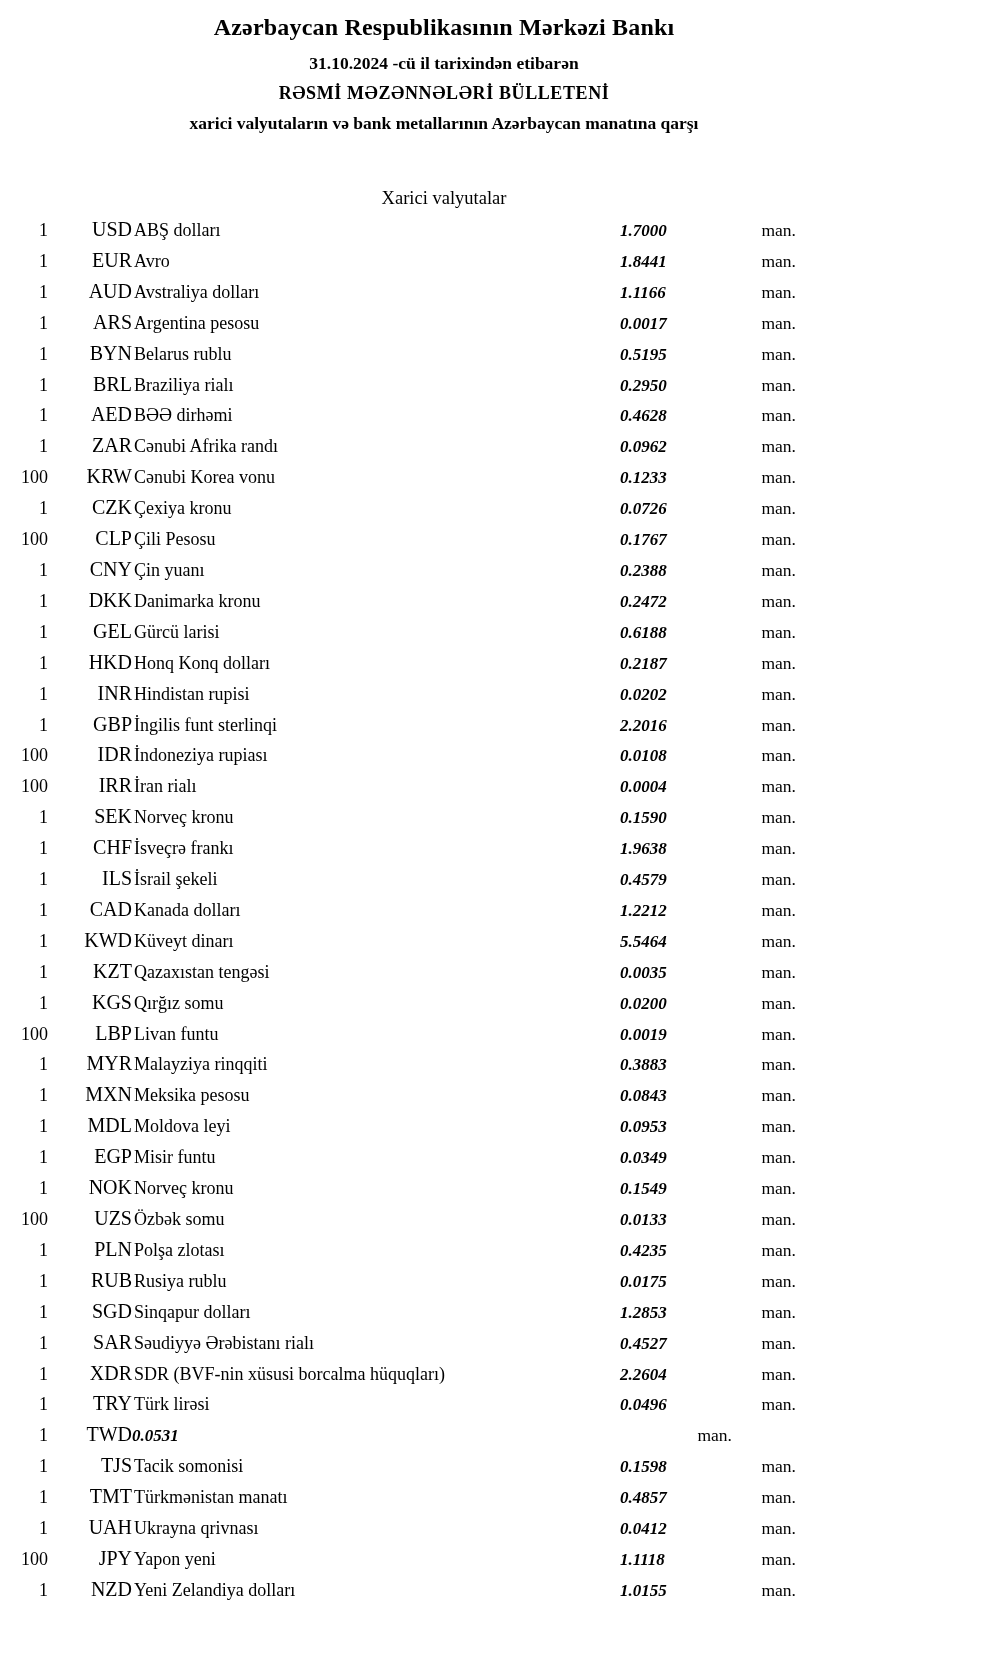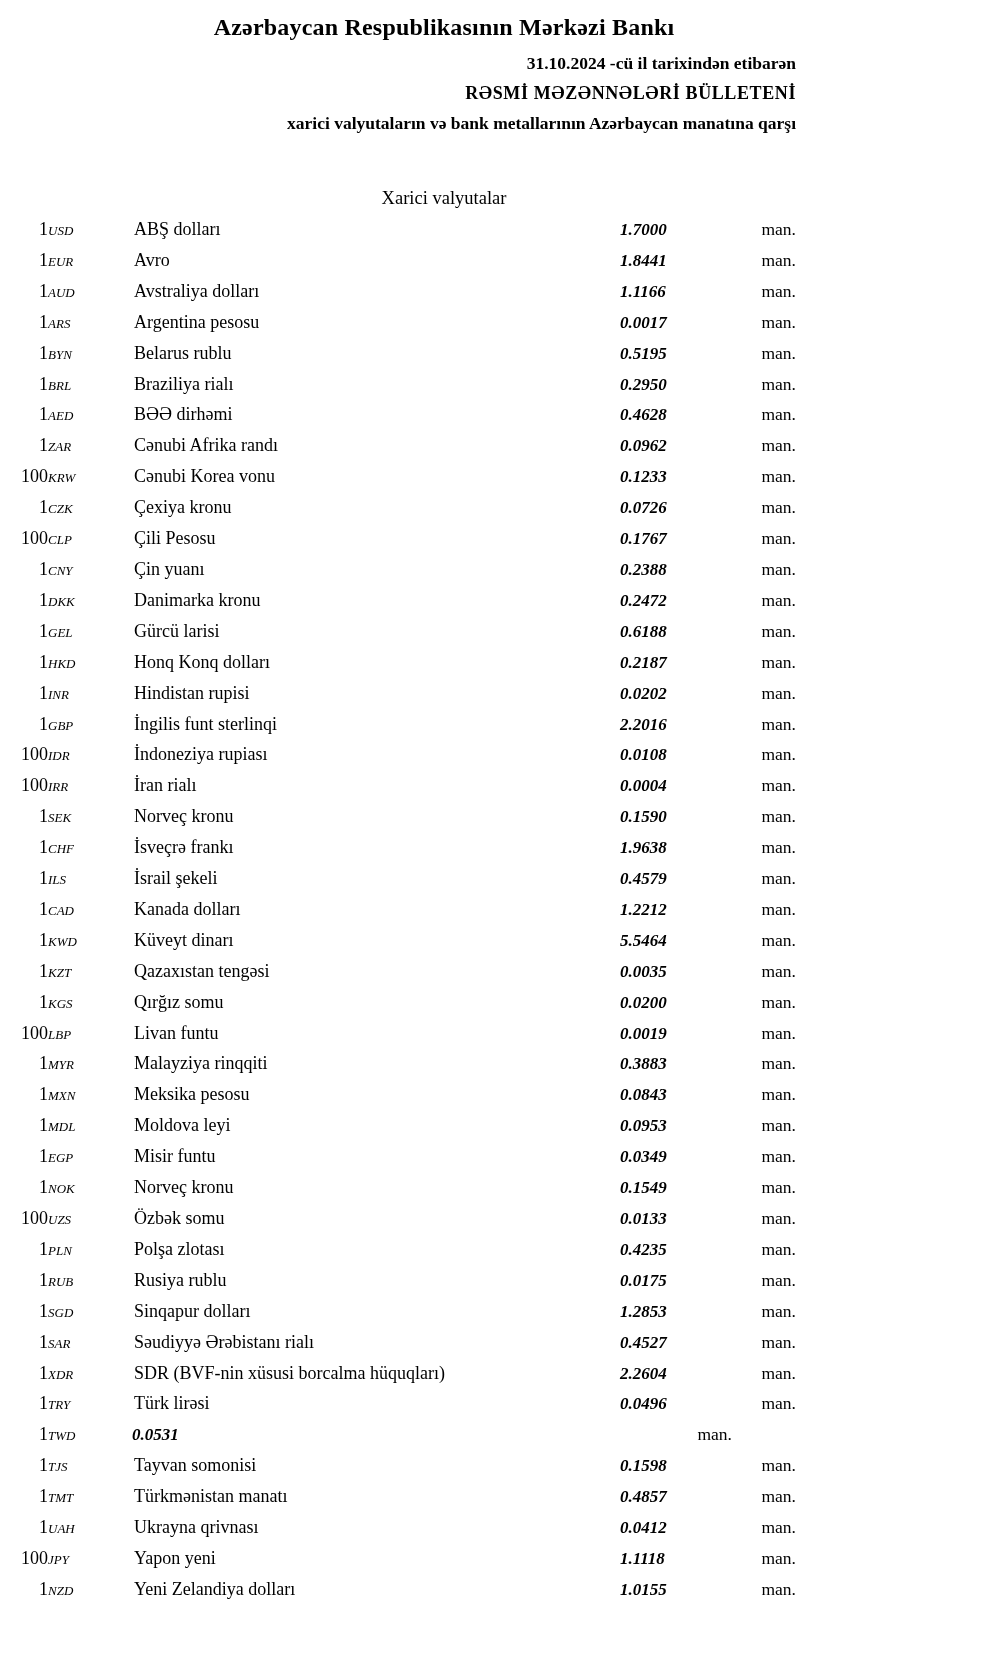--- a/index.html
+++ b/index.html
@@ -18,21 +18,21 @@
   }
   .title {
     margin: 0 0 0 86px; 
     text-align: center;
     font-size: 24px;
     font-weight: bold;
     letter-spacing: 0.2px;
   }
   .sub {
     margin: 9px 0 0 86px;
-    text-align: right;
+    text-align: center;
     font-size: 17.5px;
     font-weight: bold;
   }
   .sub-date { margin-top: 12px; }
   .sub-caps {
     font-size: 18px;
     letter-spacing: 0.6px;
   }
   .section-heading {
     margin: 54px 0 6px 86px;
@@ -42,21 +42,21 @@
   }
   .rates { width: 100%; }
   .rate-row {
     display: grid;
     grid-template-columns: 42px 84px 1fr 112px 64px;
     align-items: baseline;
     line-height: 29.9px;
     font-size: 18px;
   }
   .qty  { text-align: right; font-size: 18px; }
-  .code { text-align: left; font-size: 13px; font-style: italic; }
+  .code { text-align: right; font-size: 20px; }
   .name { text-align: left; padding-left: 2px; }
   .rate { text-align: left; font-weight: bold; font-style: italic; font-size: 17px; }
   .unit { text-align: right; font-size: 17.5px; }
 </style>
 </head>
 <body>
 
 <div class="page">
   <h1 class="title">Azərbaycan Respublikasının Mərkəzi Bankı</h1>
   <div class="sub sub-date">31.10.2024 -cü il tarixindən etibarən</div>
@@ -381,21 +381,21 @@
   <div class="rate-row">
     <span class="qty">1</span>
     <span class="code">TWD</span>
     <span class="rate">0.0531</span>
     <span class="unit">man.</span>
   </div>
 
   <div class="rate-row">
     <span class="qty">1</span>
     <span class="code">TJS</span>
-    <span class="name">Tayvan somonisi</span>
+    <span class="name">Tacik somonisi</span>
     <span class="rate">0.1598</span>
     <span class="unit">man.</span>
   </div>
 
   <div class="rate-row">
     <span class="qty">1</span>
     <span class="code">TMT</span>
     <span class="name">Türkmənistan manatı</span>
     <span class="rate">0.4857</span>
     <span class="unit">man.</span>

